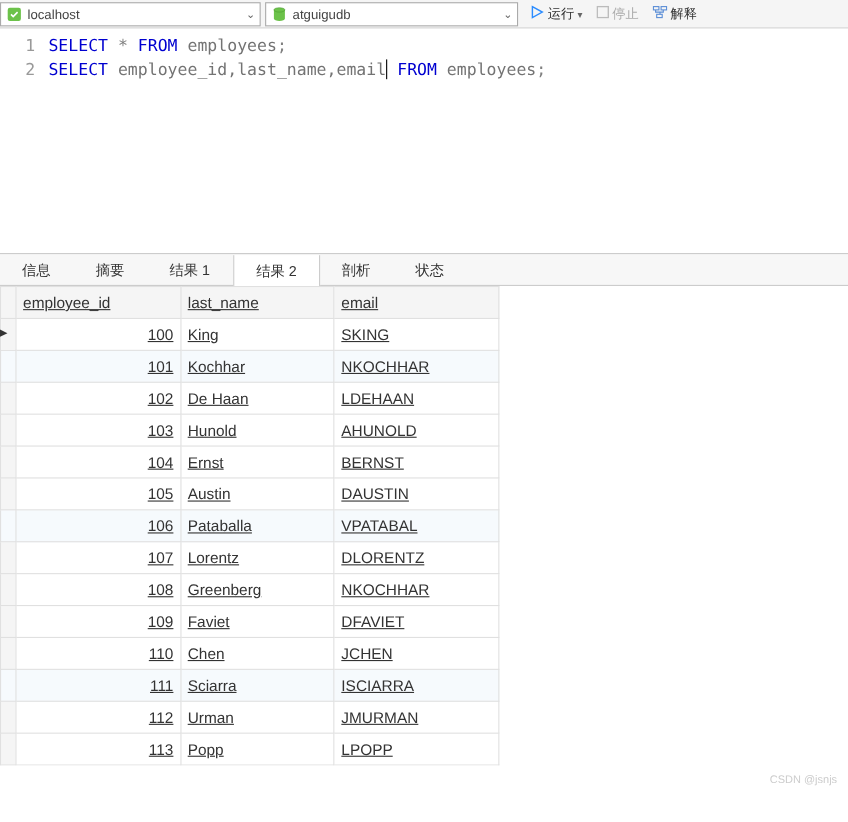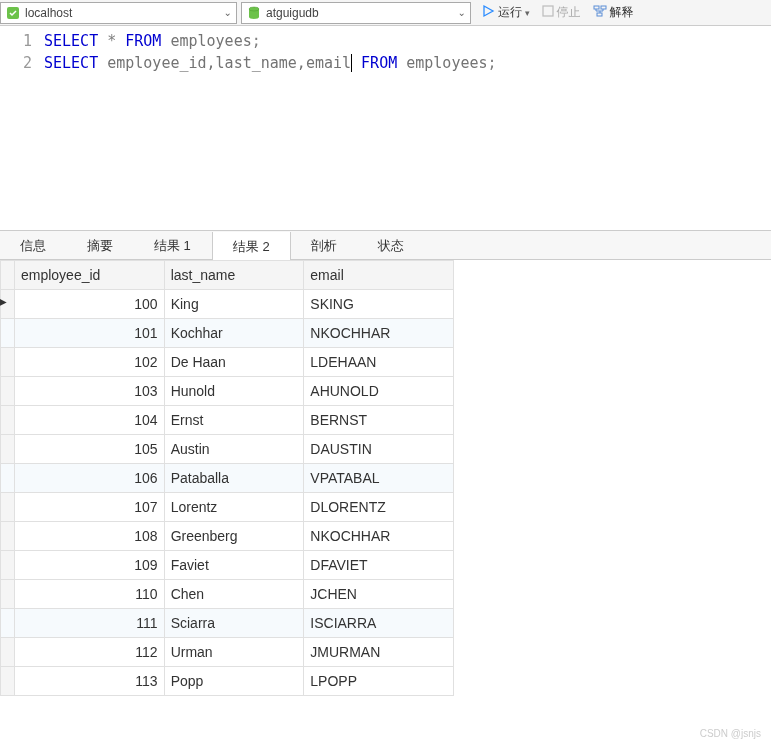--- a/index.html
+++ b/index.html
@@ -27,33 +27,33 @@
     .kw { color: #0000d0; }
     .sym { color: #808080; }
     .ident { color: #737373; }
     .cursor { border-left: 1px solid #000; }
     
     .tabs { display: flex; border-top: 1px solid #ccc; border-bottom: 1px solid #ccc; background: #f7f7f7; height: 30px; align-items: stretch; }
     .tab { padding: 6px 20px; font-size: 13px; color: #333; border-right: 1px solid transparent; cursor: pointer; }
     .tab.active { background: #fff; border-right: 1px solid #ccc; border-left: 1px solid #ccc; position: relative; top: 1px; }
     
     .grid { border-collapse: collapse; width: 454px; }
-    .grid th, .grid td { border: 1px solid #e0e0e0; padding: 4px 6px; font-size: 14px; height: 29px; text-align: left; font-weight: normal; }
+    .grid th, .grid td { border: 1px solid #e0e0e0; padding: 4px 6px; font-size: 14px; height: 29px; text-align: left; font-weight: normal; text-decoration: underline; }
     .grid th { background: #f5f5f5; }
     .grid td.num { text-align: right; padding-right: 6px; }
     .rowhead { width: 14px; background: #f5f5f5; border: 1px solid #e0e0e0; }
     .rowhead.active { position: relative; }
     .rowhead.active::before { content: "▶"; position: absolute; left: -2px; top: 6px; font-size: 10px; color: #333; }
     .grid tbody tr:nth-child(2) td, .grid tbody tr:nth-child(7) td, .grid tbody tr:nth-child(12) td { background: #f6fafd; }
     
     .col-id { width: 150px; }
     .col-ln { width: 140px; }
     .col-em { width: 150px; }
     
-    .watermark { position: absolute; right: 10px; top: 728px; font-size: 10px; color: #ccc; }
+    .watermark { position: absolute; right: 10px; top: 704px; font-size: 10px; color: #ccc; }
   </style>
 </head>
 <body>
 
 <div class="toolbar">
   <div class="dropdown dd1">
     <span class="dropdown-icon">
       <svg width="14" height="14" viewBox="0 0 14 14">
           <rect x="1" y="1" width="12" height="12" rx="2" fill="#6cc24a"></rect>
           <path d="M4 7l2 2 4-4" stroke="#fff" stroke-width="1.5" fill="none"></path>

